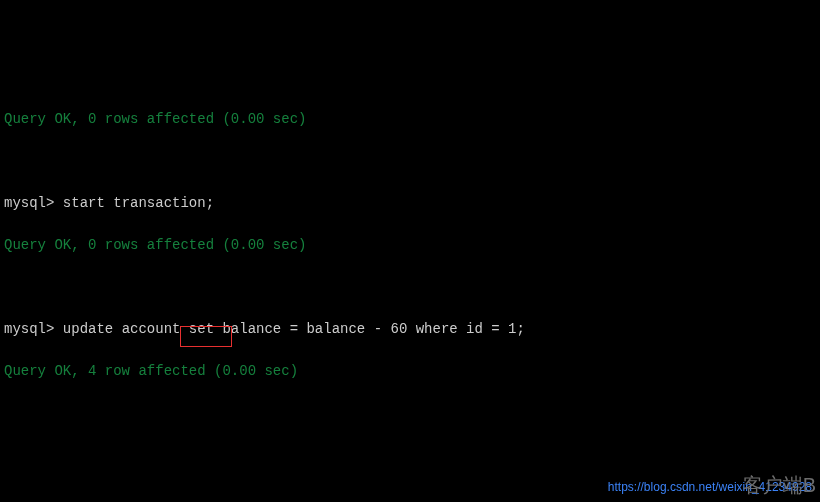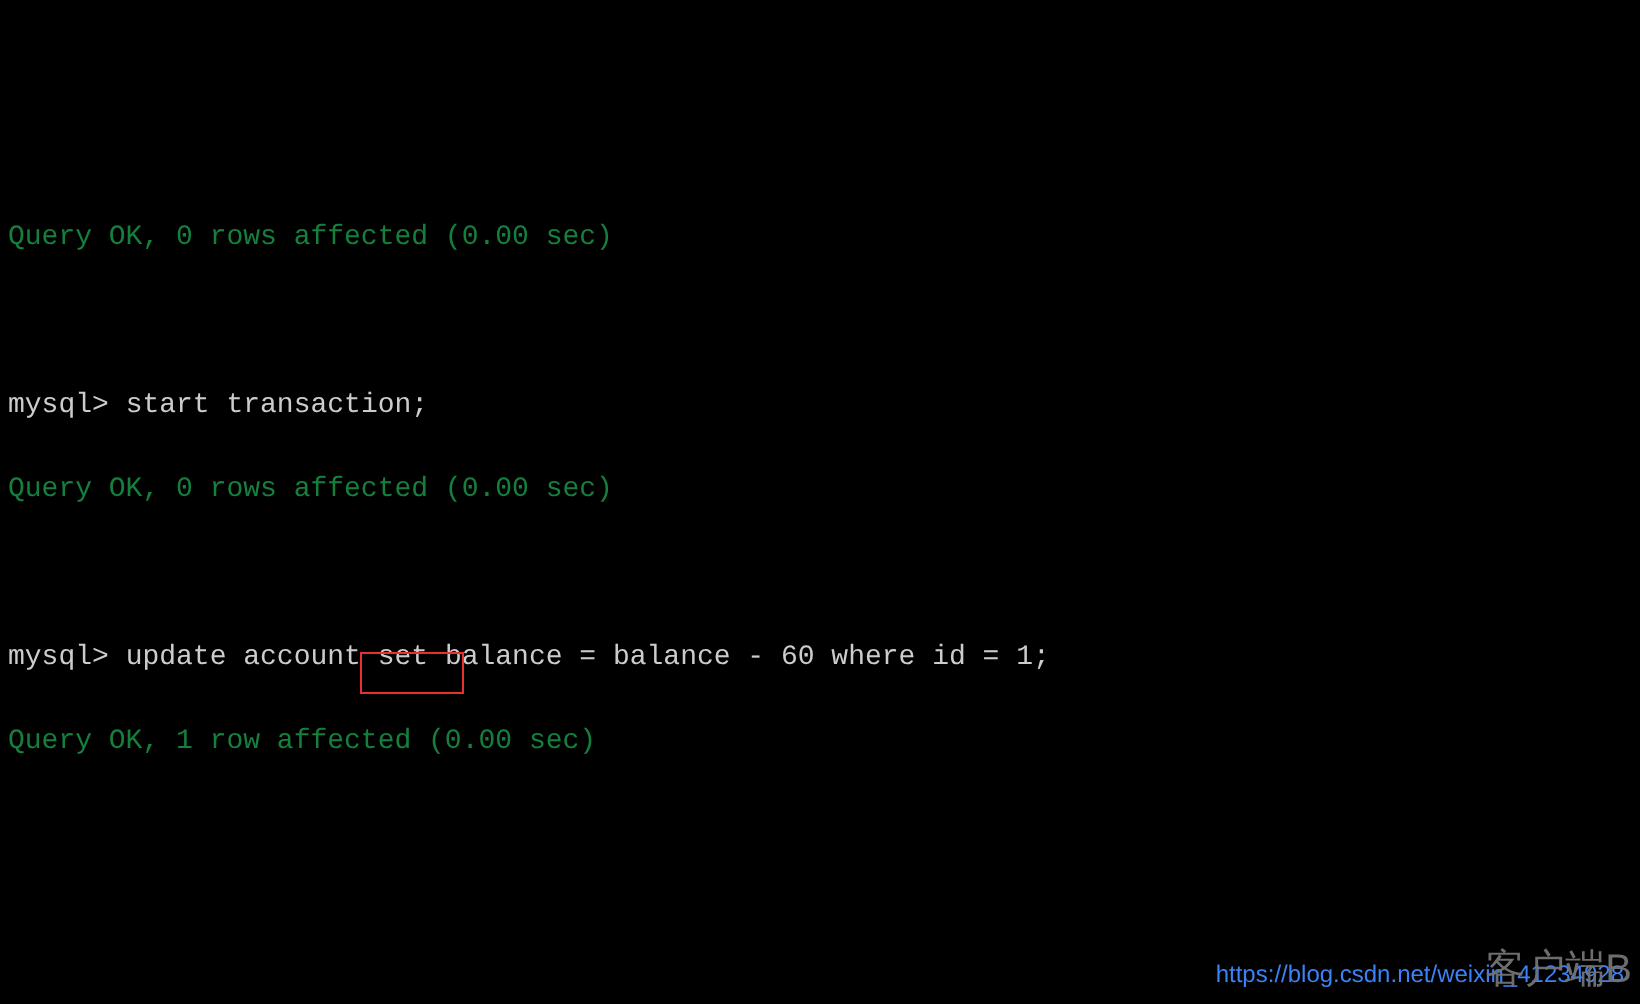--- a/index.html
+++ b/index.html
@@ -58,21 +58,21 @@
 
 
 
 <div>
 <span class="line result">Query OK, 0 rows affected (0.00 sec)</span>
 <span class="line"> </span>
 <span class="line"><span class="prompt">mysql&gt;</span><span> start transaction;</span></span>
 <span class="line result">Query OK, 0 rows affected (0.00 sec)</span>
 <span class="line"> </span>
 <span class="line"><span class="prompt">mysql&gt;</span><span> update account set balance = balance - 60 where id = 1;</span></span>
-<span class="line result">Query OK, 1 row affected (0.00 sec)</span>
+<span class="line result">Query OK, 4 row affected (0.00 sec)</span>
 <span class="line"> </span>
 
 
 
 
 
 
 
 
 

